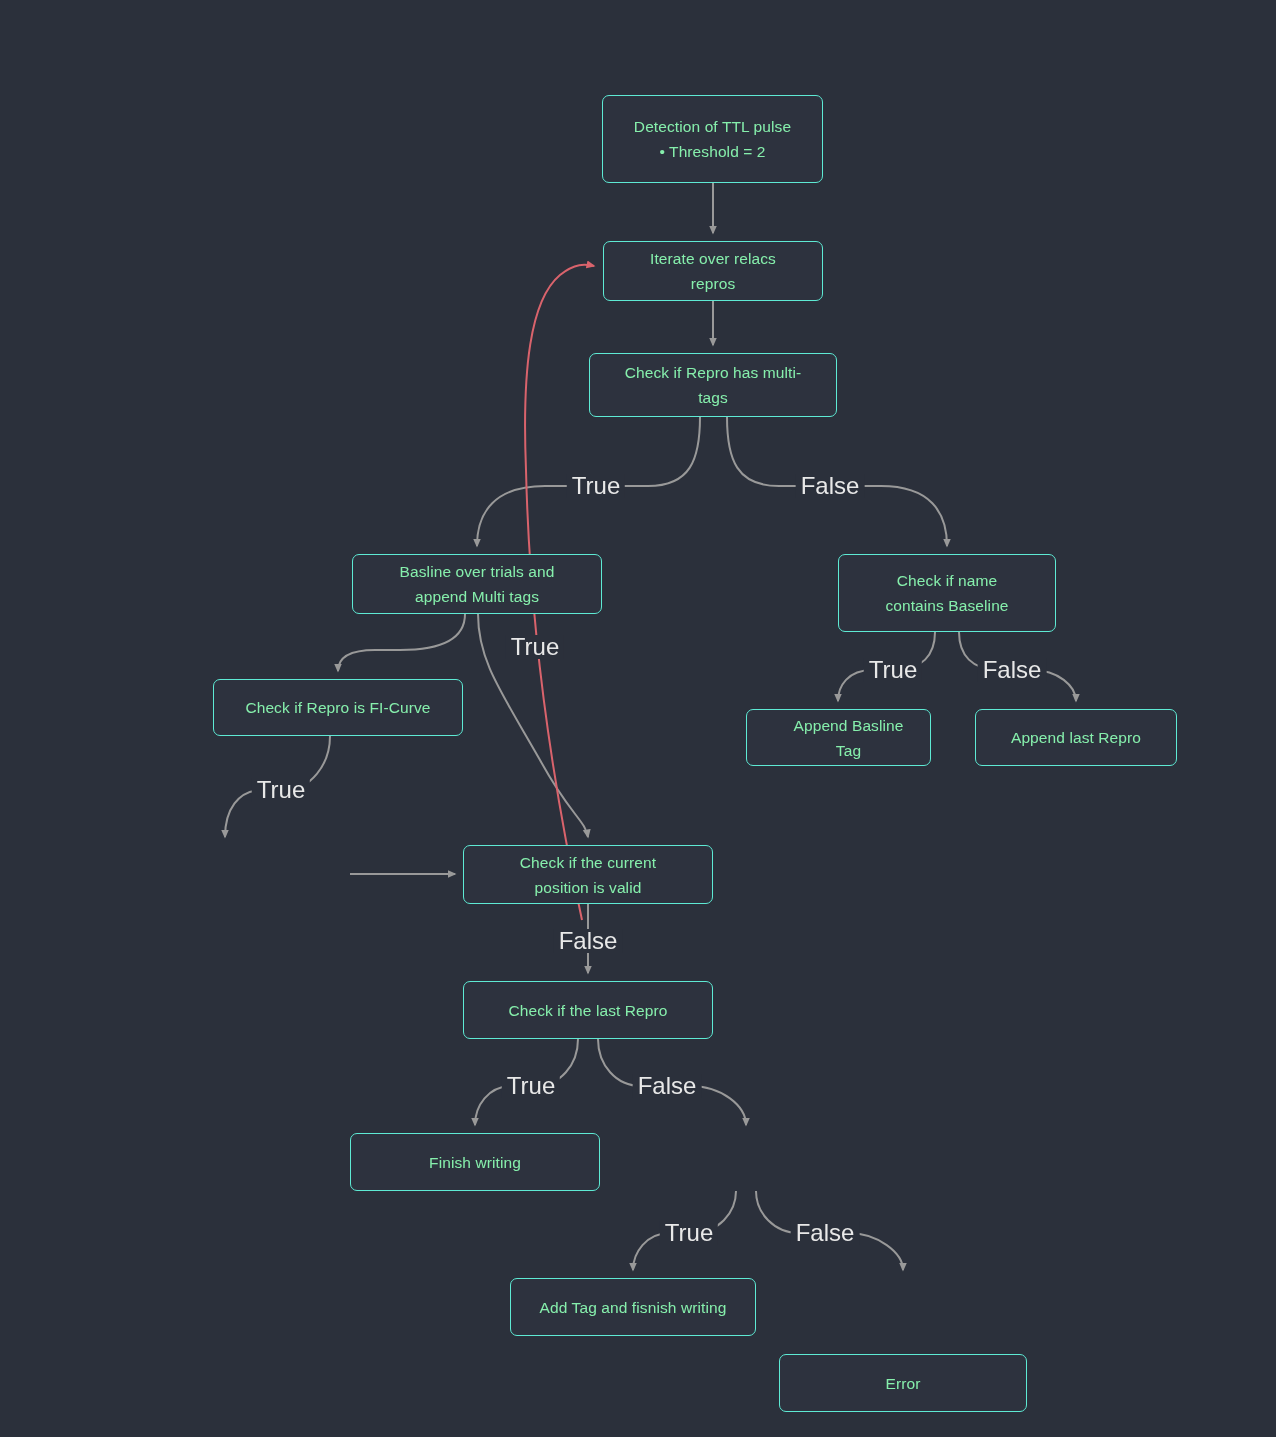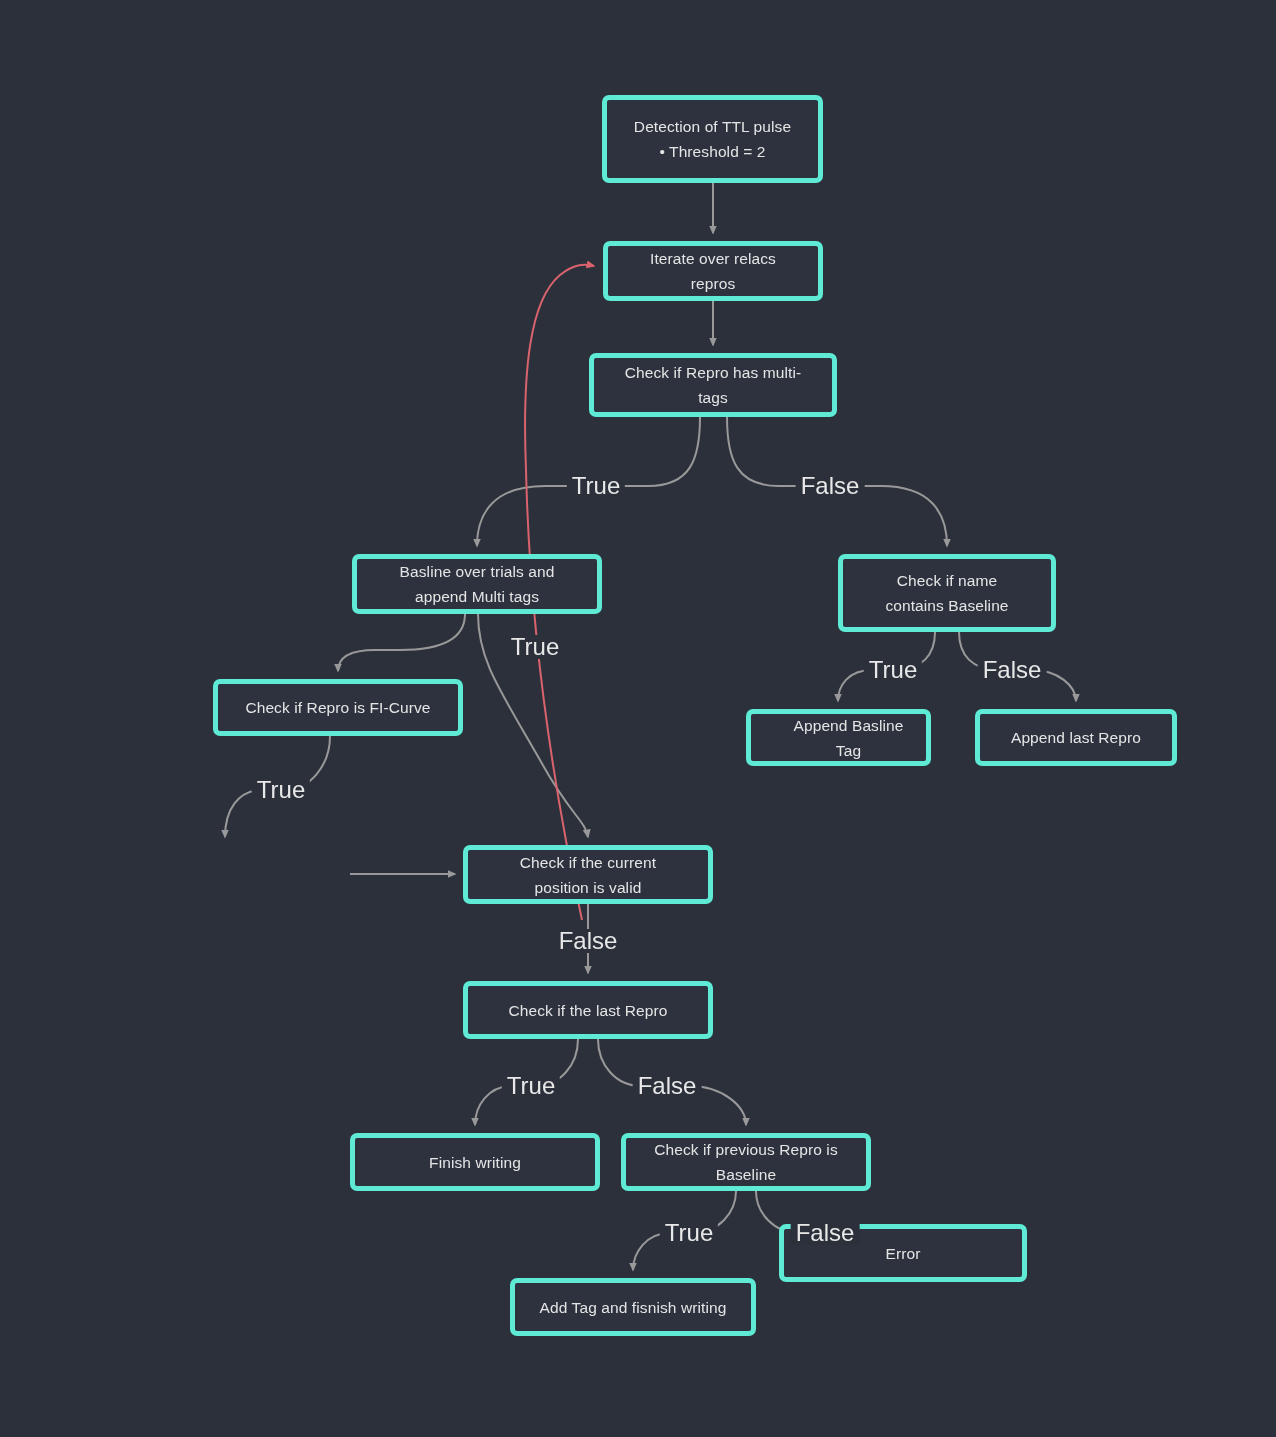--- a/index.html
+++ b/index.html
@@ -25,23 +25,23 @@
     position: absolute;
     left: 0; top: 0;
     width: 1276px;
     height: 1437px;
     pointer-events: none;
   }
   .node {
     position: absolute;
     box-sizing: border-box;
     background: #2d323e;
-    border: 5px solid #5eead4;
+    border: 1px solid #5eead4;
     border-radius: 7px;
-    color: #e5e5e5;
+    color: #86efac;
     display: flex;
     flex-direction: column;
     align-items: center;
     justify-content: center;
     text-align: center;
     font-size: 15.5px;
     line-height: 25px;
     letter-spacing: 0.1px;
     white-space: pre-line;
   }
@@ -157,30 +157,26 @@
   </div>
 
   <div class="node" style="left:463px;top:981px;width:250px;height:58px;">
     <span class="line">Check if the last Repro</span>
   </div>
 
   <div class="node" style="left:350px;top:1133px;width:250px;height:58px;">
     <span class="line">Finish writing</span>
   </div>
 
-  <div class="node" style="left:621px;top:1133px;width:250px;height:58px;">
-    <span class="line">Check if previous Repro is</span>
-    <span class="line">Baseline</span>
-  </div>
 
   <div class="node" style="left:510px;top:1278px;width:246px;height:58px;">
     <span class="line">Add Tag and fisnish writing</span>
   </div>
 
-  <div class="node" style="left:779px;top:1224px;width:248px;height:58px;">
+  <div class="node" style="left:779px;top:1354px;width:248px;height:58px;">
     <span class="line">Error</span>
   </div>
 
   <div class="edge-label" style="left:596px;top:486px;">True</div>
   <div class="edge-label" style="left:830px;top:486px;">False</div>
   <div class="edge-label" style="left:535px;top:647px;">True</div>
   <div class="edge-label" style="left:893px;top:670px;">True</div>
   <div class="edge-label" style="left:1012px;top:670px;">False</div>
   <div class="edge-label" style="left:281px;top:790px;">True</div>
   <div class="edge-label" style="left:588px;top:941px;">False</div>

